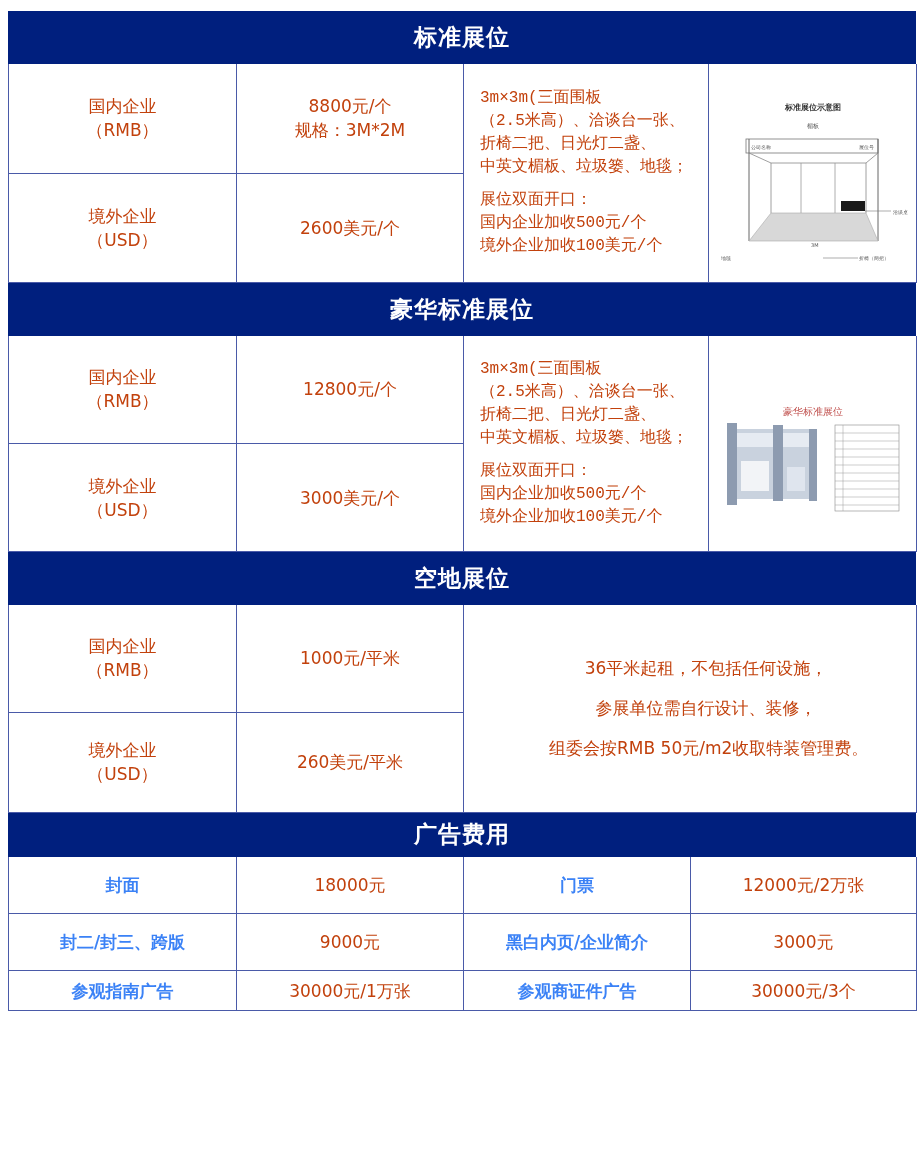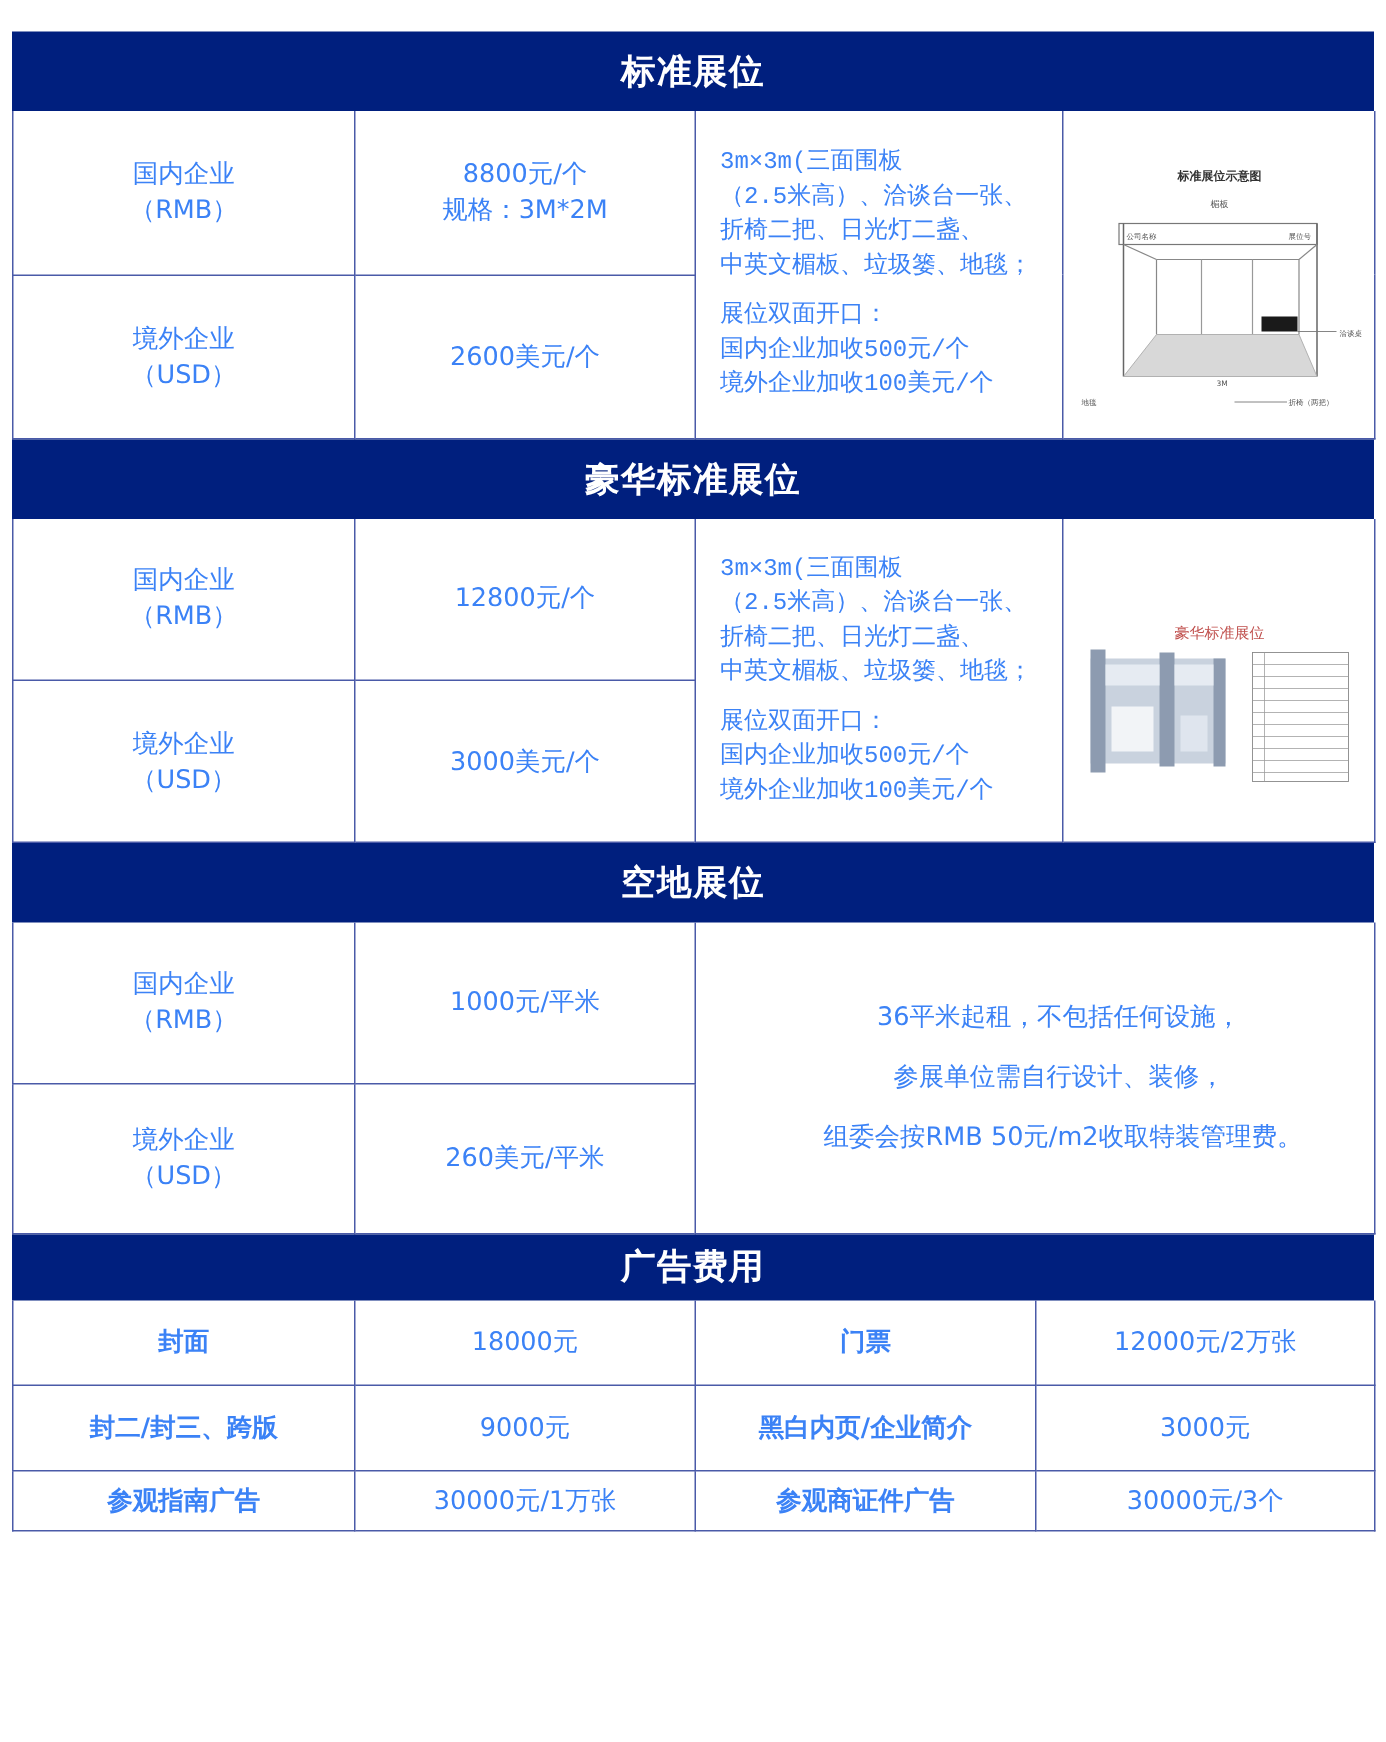--- a/index.html
+++ b/index.html
@@ -1,30 +1,30 @@
 <!DOCTYPE html>
 <html><head>
 <meta charset="utf-8">
 <style>
   html, body { margin: 0; padding: 0; background: #ffffff; }
   body {
     width: 924px; height: 1161px; position: relative; overflow: hidden;
     font-family: "DejaVu Sans", "Liberation Sans", sans-serif;
     color: #3a3a3a;
   }
-  .wrap { position: absolute; left: 8px; top: 21px; width: 908px; }
+  .wrap { position: absolute; left: 8px; top: 11px; width: 908px; }
   .band {
     background: #001f7e; color: #ffffff; font-weight: bold;
     font-size: 23px; text-align: center; letter-spacing: 1px;
     display: flex; align-items: center; justify-content: center;
   }
   table.grid { border-collapse: collapse; width: 908px; table-layout: fixed; }
   table.grid td {
     border: 1.5px solid #4a5aa8; text-align: center; vertical-align: middle;
-    padding: 0; font-size: 17px; line-height: 24px; color: #3b82f6;
+    padding: 0; font-size: 17px; line-height: 24px; color: #c2410c;
   }
   table.grid tr:first-child td { border-top: none; }
   .desc { text-align: left !important; padding-left: 16px !important; font-size: 16px !important; line-height: 23px !important; font-family: Liberation Mono, monospace; }
   .desc p { margin: 0; }
   .desc .gap { height: 10px; }
   .land { text-align: right; padding-left: 32px !important; font-size: 17px !important; line-height: 40px !important; }
   .ad td { font-size: 17px; }
   .ad .lbl { font-weight: bold; color: #3b82f6; }
   .pic { position: relative; }
   .pic svg { display: block; margin: 0 auto; }

